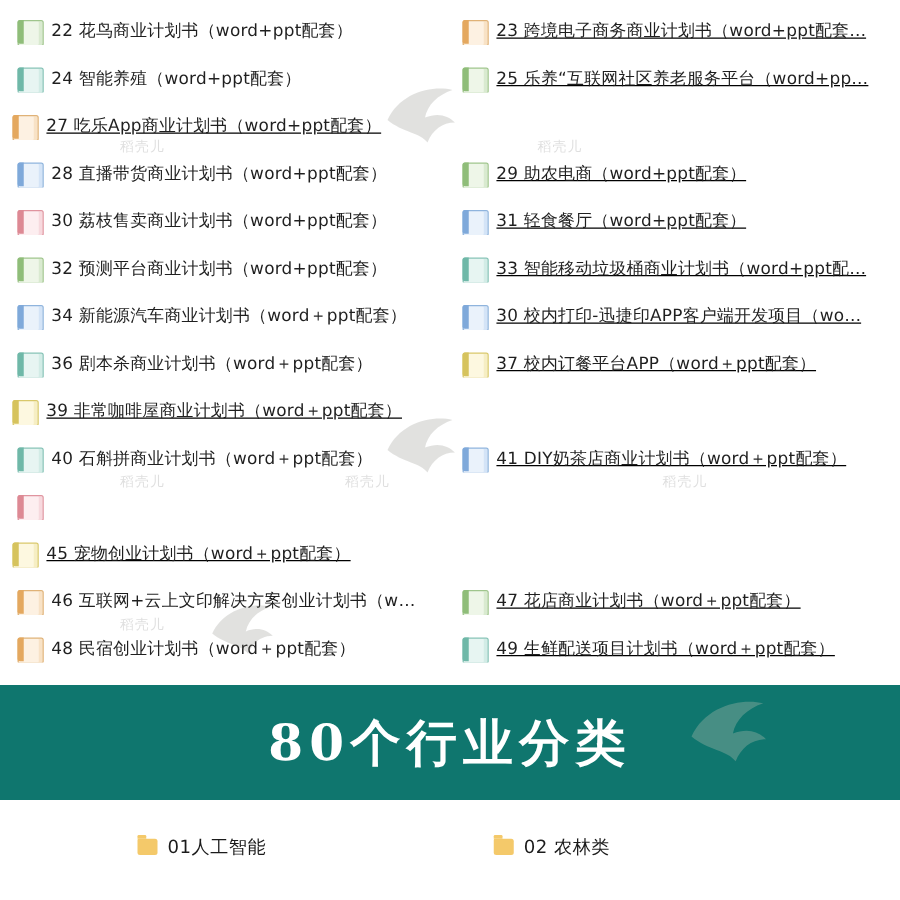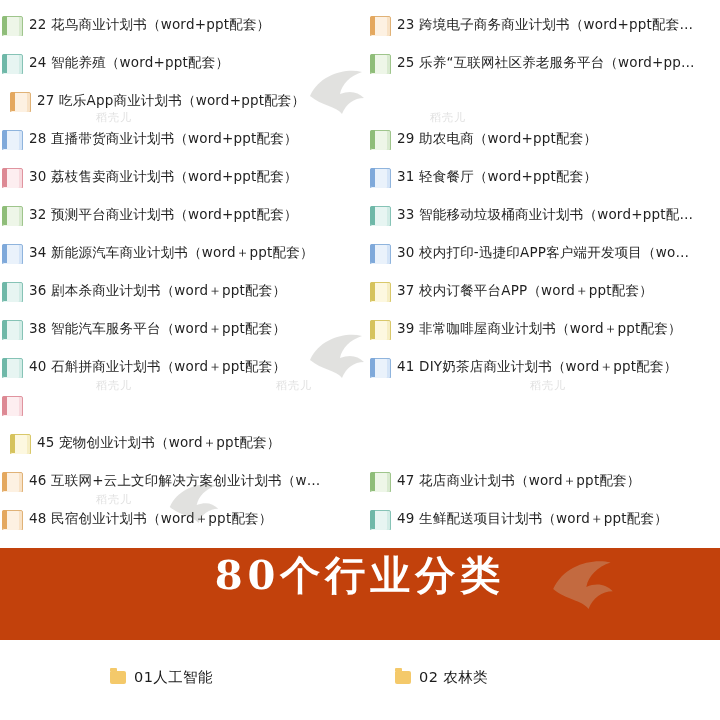--- a/index.html
+++ b/index.html
@@ -18,26 +18,26 @@
   .row{
     display:flex;
     width:100%;
     height:38px;
     align-items:center;
   }
   .cell{
     width:50%;
     display:flex;
     align-items:center;
-    padding-left:2px;
+    padding-left:14px;
     box-sizing:border-box;
     overflow:hidden;
     white-space:nowrap;
   }
-  .cell.right{padding-left:10px;}
+  .cell.right{padding-left:10px;text-decoration:underline;}
   .ficon{
     width:20px;height:22px;
     flex:0 0 20px;
     margin-right:7px;
     position:relative;
     display:inline-block;
   }
   .ficon .body{
     position:absolute;left:0;top:2px;
     width:19px;height:19px;
@@ -69,23 +69,23 @@
     color:#1f1f1f;
     letter-spacing:0.2px;
     overflow:hidden;
     text-overflow:ellipsis;
     white-space:nowrap;
   }
   .banner{
     margin-top:6px;
     width:720px;
     height:92px;
-    background:#c2410c;
-    display:flex;
-    align-items:flex-start;
+    background:#0f766e;
+    display:flex;
+    align-items:center;
     justify-content:center;
     position:relative;
     overflow:hidden;
   }
   .banner-title{
     color:#ffffff;
     font-size:40px;
     font-weight:bold;
     letter-spacing:5px;
     font-family:"DejaVu Serif","Liberation Serif",serif;
@@ -263,27 +263,20 @@
     </div>
     <div class="cell right">
       <span class="ficon yellow">
           <span class="body"></span>
           <span class="spine"></span>
         </span>
       <span class="fname">37 校内订餐平台APP（word＋ppt配套）</span>
     </div>
   </div>
   <div class="row">
-    <div class="cell">
-      <span class="ficon teal">
-          <span class="body"></span>
-          <span class="spine"></span>
-        </span>
-      <span class="fname">38 智能汽车服务平台（word＋ppt配套）</span>
-    </div>
     <div class="cell right">
       <span class="ficon yellow">
           <span class="body"></span>
           <span class="spine"></span>
         </span>
       <span class="fname">39 非常咖啡屋商业计划书（word＋ppt配套）</span>
     </div>
   </div>
   <div class="row">
     <div class="cell">

